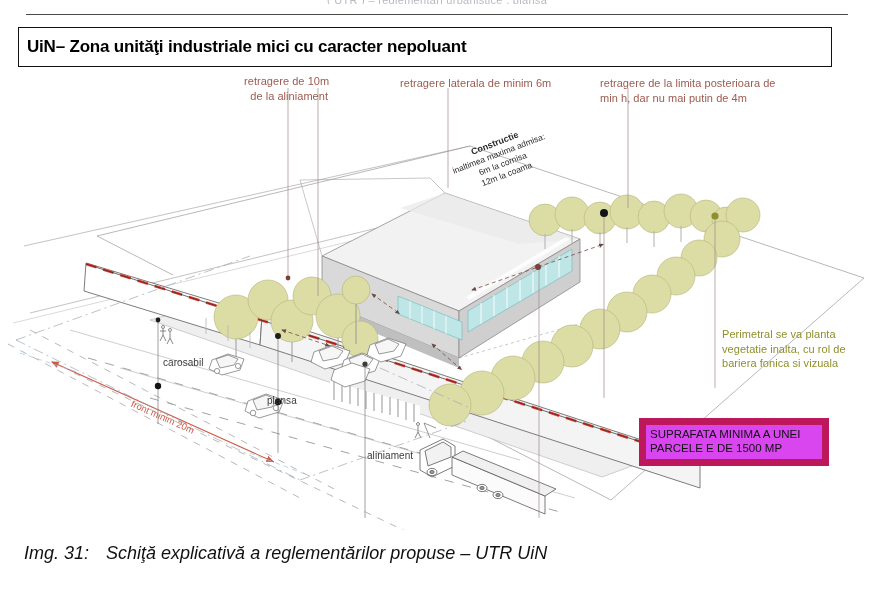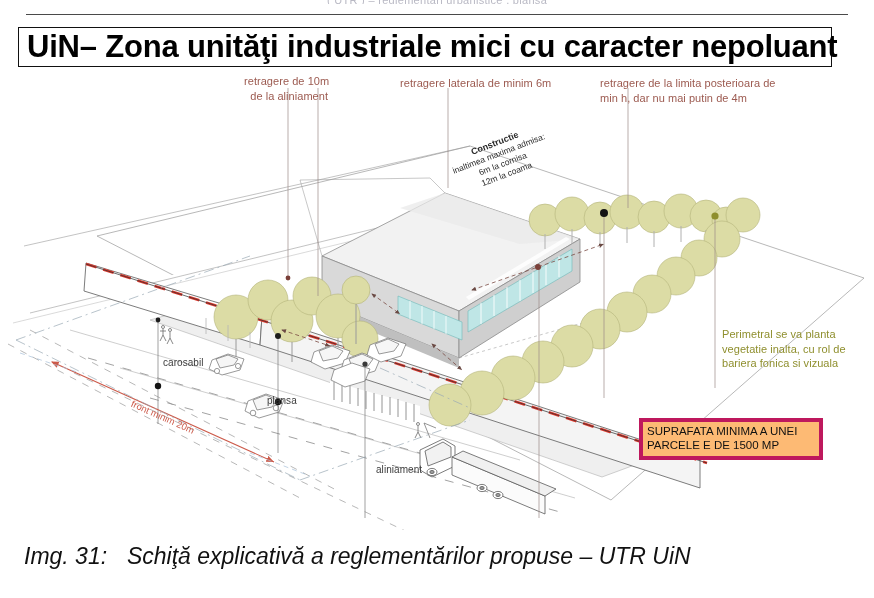--- a/index.html
+++ b/index.html
@@ -24,53 +24,53 @@
     border-top:1.2px solid #4a4a4a;
   }
 
   
   .title-box{
     position:absolute;left:18px;top:27px;width:812px;height:38px;
     border:1.6px solid #111;background:#fff;
     display:flex;align-items:center;
   }
   .title-box .title-text{
-    font-size:31px;font-weight:bold;color:#000;
+    font-size:17px;font-weight:bold;color:#000;
     padding-left:8px;letter-spacing:-.2px;white-space:nowrap;
   }
 
   
   .canvas{position:absolute;left:0;top:68px;width:874px;height:462px;}
   .canvas svg{display:block;}
 
   
   .anno{
     position:absolute;font-size:11px;line-height:1.32;
     white-space:pre;letter-spacing:.05px;
   }
   .anno.red{color:#9c5a50;}
   .anno.green{color:#8f8f2e;}
   .anno.grey{color:#3b3b3b;font-size:10px;line-height:1.1;}
 
   .box-note{
-    position:absolute;border:4px solid #be185d;background:#fdba74;
+    position:absolute;border:7px solid #be185d;background:#d946ef;
     font-size:11.5px;line-height:1.25;color:#111;
     padding:2px 4px 3px 4px;white-space:pre;
   }
 
   
   .dimlabel{
     position:absolute;color:#cc5a4a;font-size:9.5px;
     transform-origin:0 0;white-space:nowrap;
   }
 
   
   .caption{
     position:absolute;left:24px;top:543px;
-    font-size:23px;font-style:italic;color:#111;white-space:nowrap;
+    font-size:18px;font-style:italic;color:#111;white-space:nowrap;
   }
 </style>
 </head>
 <body>
 
 <div id="page">
 
   <div class="cut-header">( UTR )  –  reglementari  urbanistice  ,  plansa</div>
   <div class="hrule"></div>
 
@@ -399,21 +399,21 @@
               transform:rotate(-21deg);transform-origin:0 0;
               color:#2a2a2a;line-height:1.25;text-align:center;width:120px;">
     <div style="font-size:9px;font-weight:bold;">Constructie</div>
     <div style="font-size:8.5px;">inaltimea maxima admisa:</div>
     <div style="font-size:8.5px;">6m la cornisa</div>
     <div style="font-size:8.5px;">12m la coama</div>
   </div>
 
   <div class="anno grey" style="left:163px;top:357px;">carosabil</div>
   <div class="anno grey" style="left:267px;top:395px;">plansa</div>
-  <div class="anno grey" style="left:367px;top:464px;margin-left:9px;">aliniament</div>
+  <div class="anno grey" style="left:367px;top:450px;">aliniament</div>
 
   <div class="dimlabel" style="left:134px;top:398px;transform:rotate(24deg);">front minim 20m</div>
 
   <div class="caption">
     <span>Img. 31:</span>
     <span style="display:inline-block;width:7px;"></span>
     <span>Schiţă explicativă a reglementărilor propuse – UTR UiN</span>
   </div>
 
 </div>

